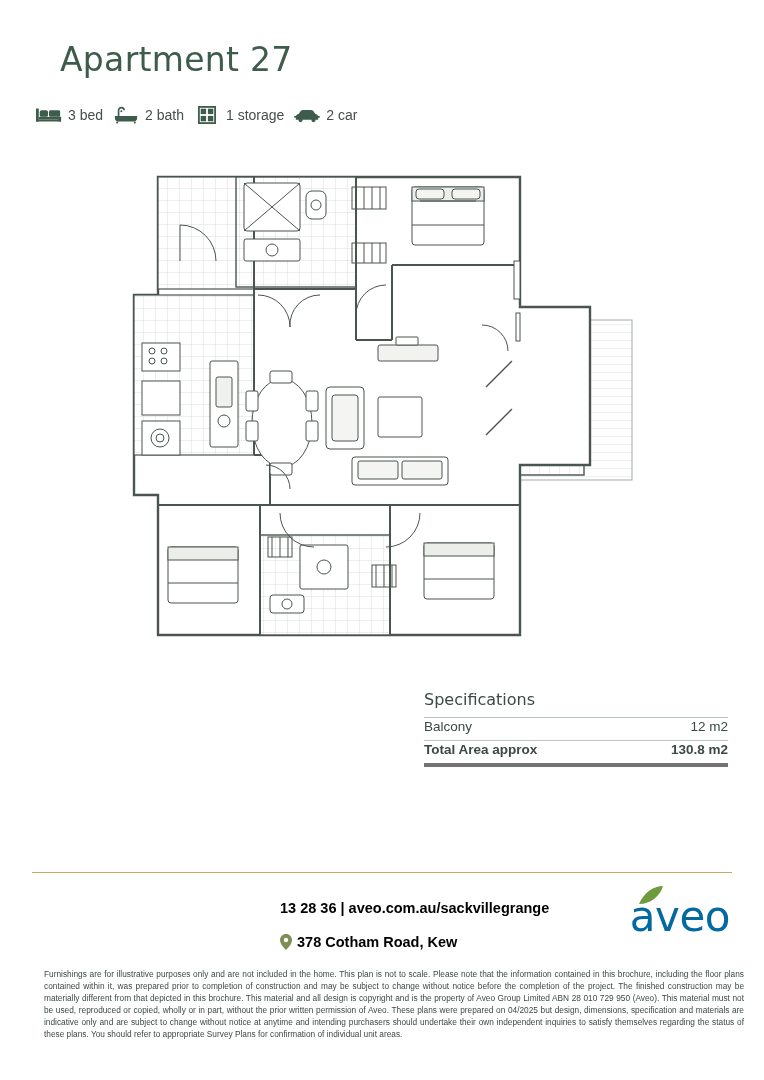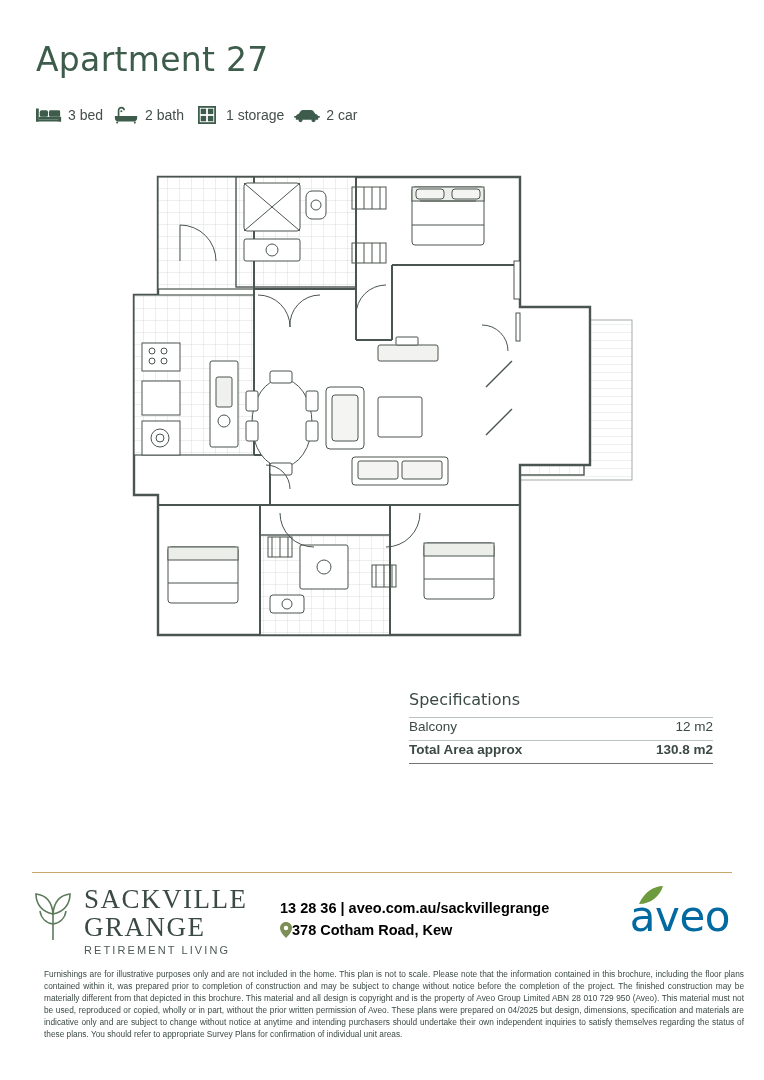--- a/index.html
+++ b/index.html
@@ -17,21 +17,21 @@
   }
   .page {
     position: relative;
     width: 764px;
     height: 1080px;
   }
 
   
   .title {
     position: absolute;
-    left: 36px;
+    left: 60px;
     top: 40px;
     font-size: 33px;
     font-weight: 400;
     color: #3e5c4b;
     letter-spacing: 0.3px;
     font-family: "DejaVu Sans", sans-serif;
   }
 
   .features {
     position: absolute;
@@ -66,42 +66,42 @@
     left: 120px;
     top: 165px;
     width: 520px;
     height: 480px;
   }
   .plan svg { display: block; }
 
   
   .specs {
     position: absolute;
-    left: 409px;
+    left: 424px;
     top: 690px;
     width: 304px;
   }
   .specs h2 {
     margin: 0 0 8px 0;
     font-size: 16px;
     font-weight: 400;
     color: #3b4a44;
     font-family: "DejaVu Sans", sans-serif;
   }
   .spec-row {
     display: flex;
     justify-content: space-between;
     align-items: center;
     border-top: 1px solid #b9c4bd;
     padding: 1px 0 6px 0;
     font-size: 13.5px;
     color: #3b4a44;
   }
   .spec-row.total {
-    border-bottom: 1px solid #737373;
+    border-bottom: 4px solid #737373;
     font-weight: bold;
   }
   .spec-row .sv { text-align: left; }
 
   
   .footer-rule {
     position: absolute;
     left: 32px;
     top: 872px;
     width: 700px;
@@ -147,23 +147,24 @@
 
   .contact {
     position: absolute;
     left: 280px;
     top: 900px;
     font-size: 14.5px;
     font-weight: bold;
     color: #000000;
   }
   .contact .line2 {
-    margin-top: 6px;
+    margin-top: 18px;
     display: flex;
     align-items: flex-start;
+    gap: 5px;
   }
   .pin {
     color: #7d8f54;
     width: 12px;
     height: 16px;
     display: inline-block;
   }
 
   .aveo {
     position: absolute;
@@ -434,36 +435,20 @@
 
 
     <div class="spec-row total">
       <span class="sl">Total Area approx</span>
       <span class="sv">130.8 m2</span>
     </div>
   </div>
 
   <div class="footer-rule"></div>
 
-  <div class="brand">
-    <span class="leaf">
-      <svg viewBox="0 0 42 52" width="42" height="52" fill="none" stroke="currentColor" stroke-width="1.6">
-        <path d="M21 50 V24"></path>
-        <path d="M21 24 C10 22 4 14 4 4 C14 5 20 12 21 24 Z"></path>
-        <path d="M21 24 C32 22 38 14 38 4 C28 5 22 12 21 24 Z"></path>
-        <path d="M21 34 C14 33 9 28 8 21"></path>
-        <path d="M21 34 C28 33 33 28 34 21"></path>
-      </svg>
-    </span>
-    <span class="brand-text">
-      <div class="b1">SACKVILLE</div>
-      <div class="b2">GRANGE</div>
-      <div class="b3">RETIREMENT LIVING</div>
-    </span>
-  </div>
 
   <div class="contact">
     <div class="line1">
       <span>13 28 36</span>
       <span>|</span>
       <span>aveo.com.au/sackvillegrange</span>
     </div>
     <div class="line2">
       <span class="pin">
         <svg viewBox="0 0 12 16" width="12" height="16" fill="currentColor">

